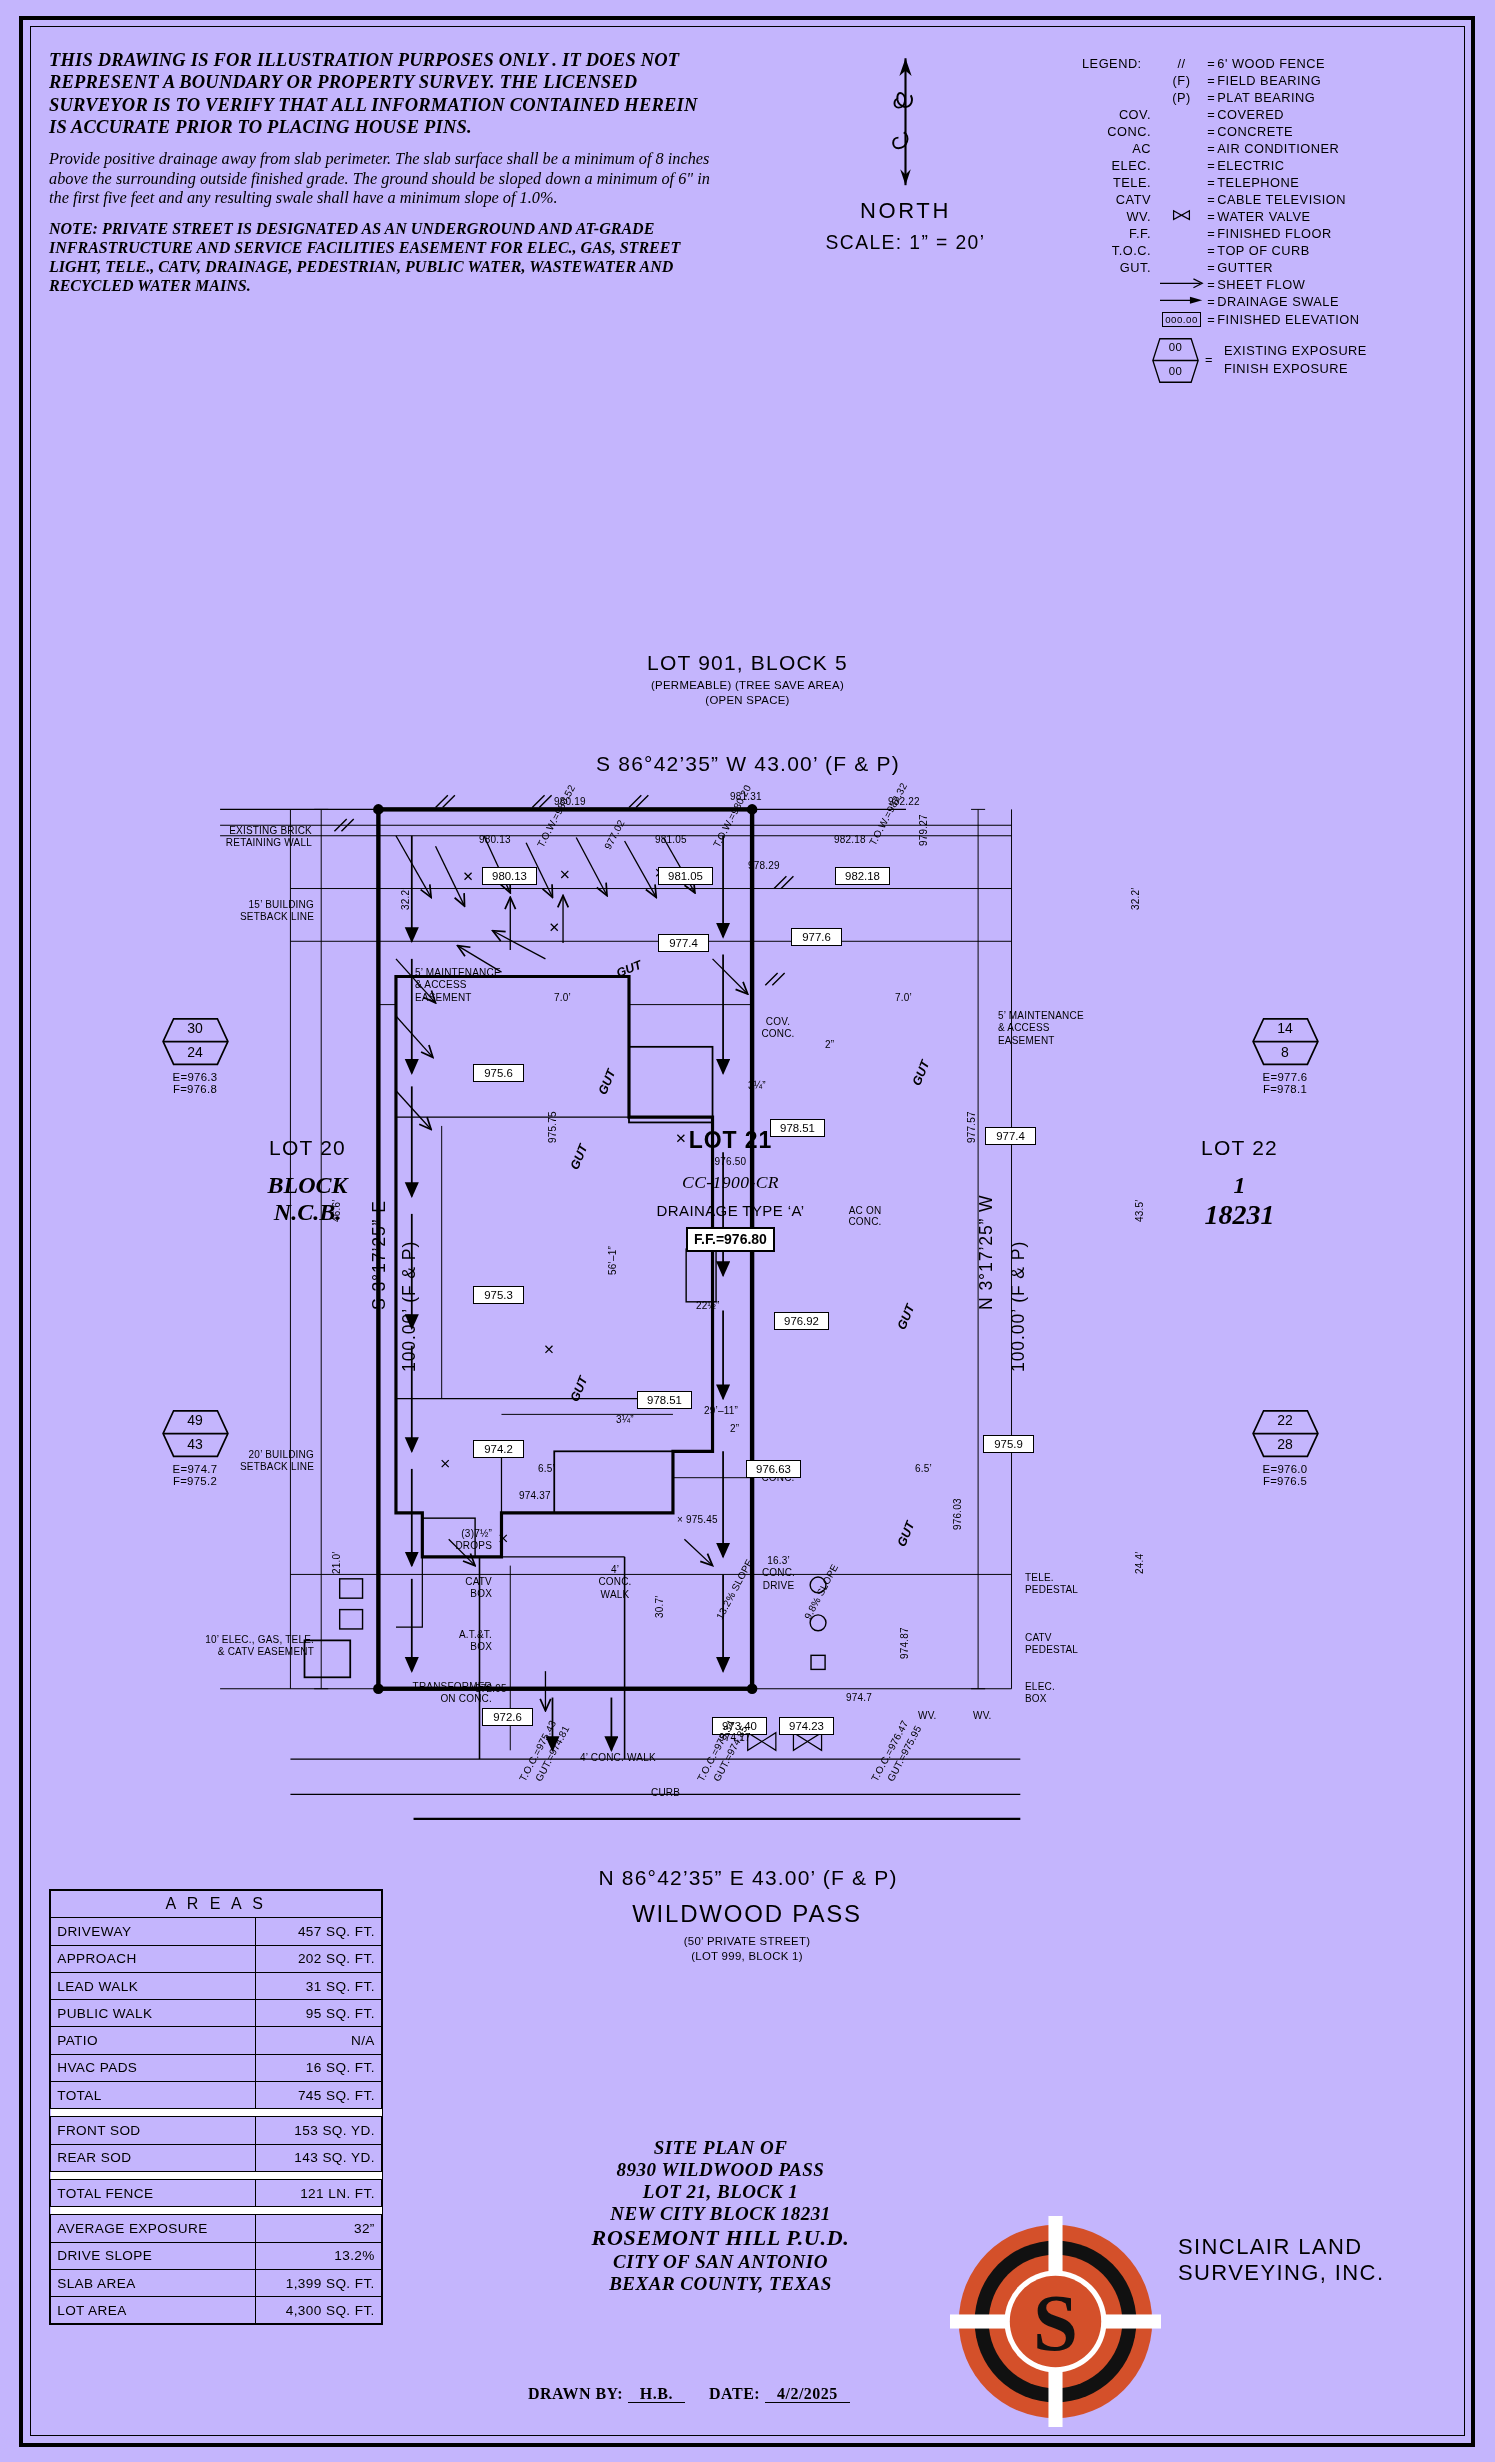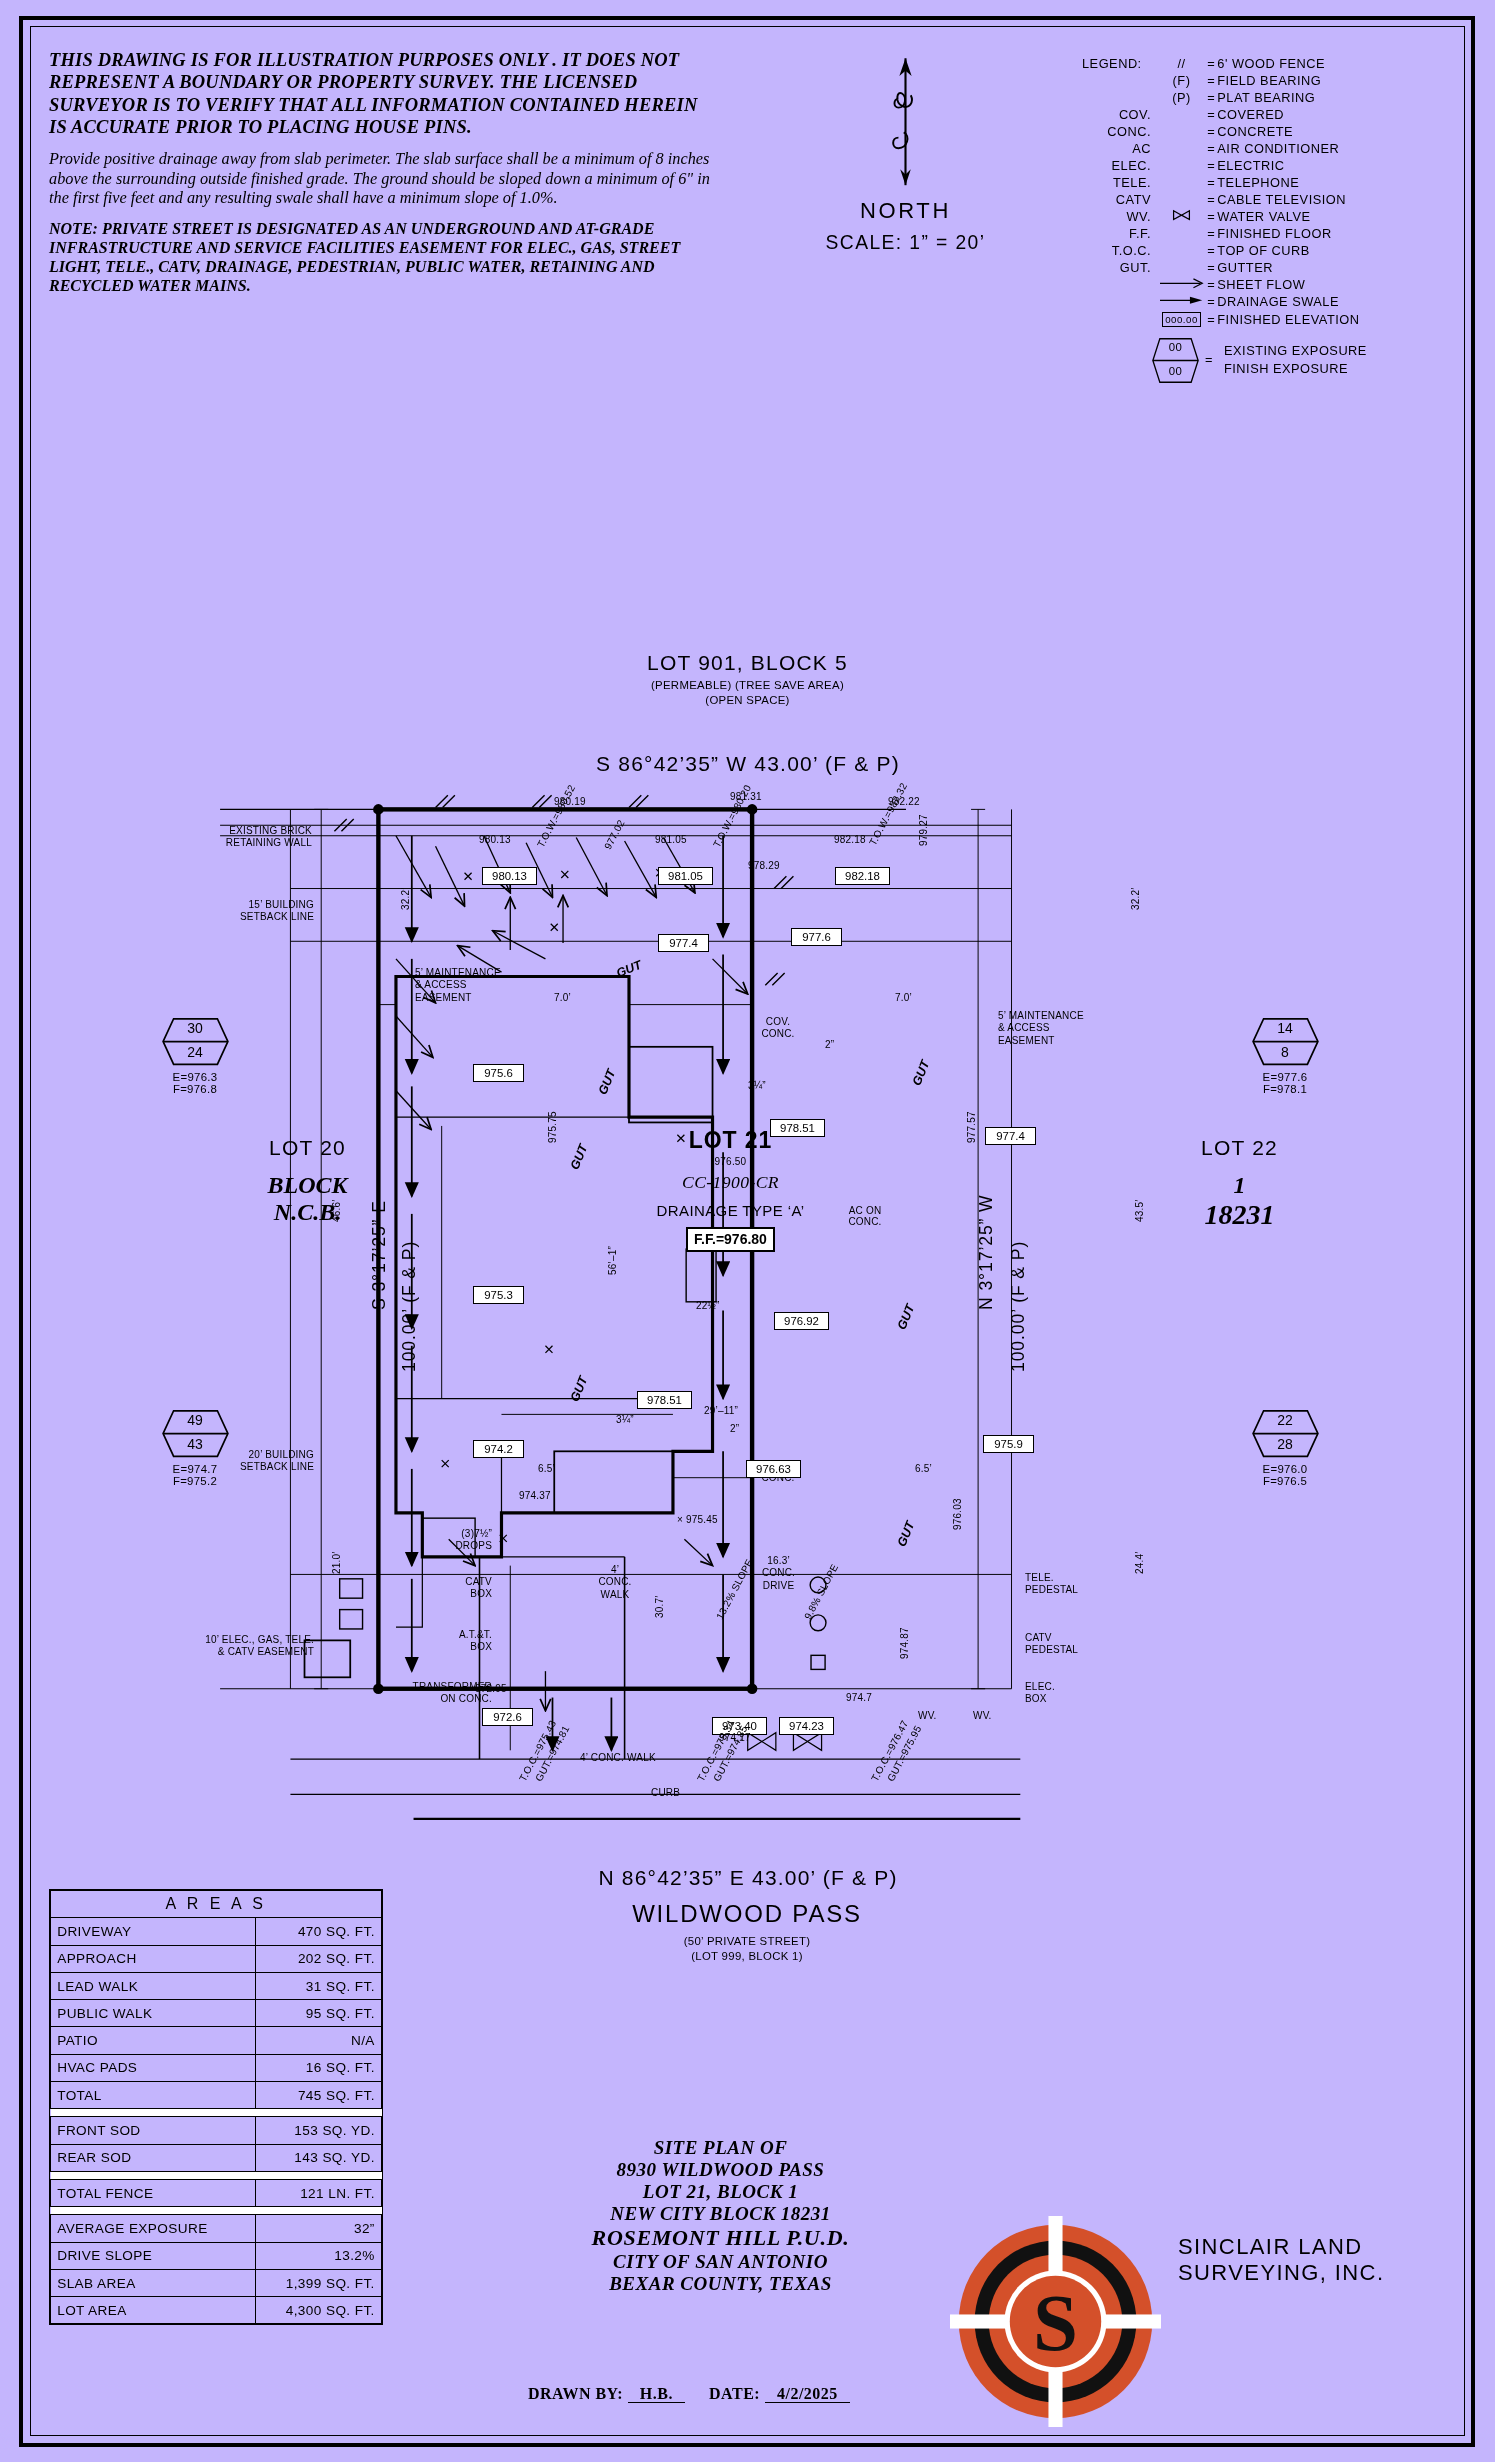--- a/index.html
+++ b/index.html
@@ -68,21 +68,21 @@
 </head>
 <body>
 
 <div id="sheet">
   <div class="border-outer"></div>
   <div class="border-inner"></div>
 
   <div class="abs" id="notes">
     <div class="n1">THIS DRAWING IS FOR ILLUSTRATION PURPOSES ONLY . IT DOES NOT REPRESENT A BOUNDARY OR PROPERTY SURVEY. THE LICENSED SURVEYOR IS TO VERIFY THAT ALL INFORMATION CONTAINED HEREIN IS ACCURATE PRIOR TO PLACING HOUSE PINS.</div>
     <div class="n2">Provide positive drainage away from slab perimeter. The slab surface shall be a minimum of 8 inches above the surrounding outside finished grade. The ground should be sloped down a minimum of 6" in the first five feet and any resulting swale shall have a minimum slope of 1.0%.</div>
-    <div class="n3">NOTE:  PRIVATE STREET IS DESIGNATED AS AN UNDERGROUND AND AT-GRADE INFRASTRUCTURE AND SERVICE FACILITIES EASEMENT FOR ELEC., GAS, STREET LIGHT, TELE., CATV, DRAINAGE, PEDESTRIAN, PUBLIC WATER, RETAINING AND RECYCLED WATER MAINS.</div>
+    <div class="n3">NOTE:  PRIVATE STREET IS DESIGNATED AS AN UNDERGROUND AND AT-GRADE INFRASTRUCTURE AND SERVICE FACILITIES EASEMENT FOR ELEC., GAS, STREET LIGHT, TELE., CATV, DRAINAGE, PEDESTRIAN, PUBLIC WATER, WASTEWATER AND RECYCLED WATER MAINS.</div>
   </div>
 
   <div class="abs" id="north">
     <svg width="53" height="141" viewBox="0 0 60 160" style="display:block;margin:0 auto;">
       <path d="M30 6 L30 150" stroke="#000" stroke-width="2.4" fill="none"></path>
       <path d="M30 6 L23 26 L30 20 L37 26 Z" fill="#000"></path>
       <path d="M22 52 C16 52 16 62 22 62 C30 62 32 50 26 46 C20 42 18 56 26 60 C34 64 40 56 36 48" stroke="#000" stroke-width="2.2" fill="none"></path>
       <path d="M22 96 C14 96 14 108 22 108 C32 108 36 94 28 90" stroke="#000" stroke-width="2.2" fill="none"></path>
       <path d="M30 150 L24 132 L30 138 L36 132 Z" fill="#000"></path>
     </svg>
@@ -579,21 +579,21 @@
   </div>
 
   <div class="abs" id="areas">
     <table>
       <tbody>
           <tr>
             <td class="hd" colspan="2">A R E A S</td>
           </tr>
       <tr>
             <td>DRIVEWAY</td>
-            <td class="num">470 SQ. FT.</td>
+            <td class="num">457 SQ. FT.</td>
           </tr>
       <tr>
             <td>APPROACH</td>
             <td class="num">202 SQ. FT.</td>
           </tr>
       <tr>
             <td>LEAD WALK</td>
             <td class="num">31 SQ. FT.</td>
           </tr>
       <tr>

